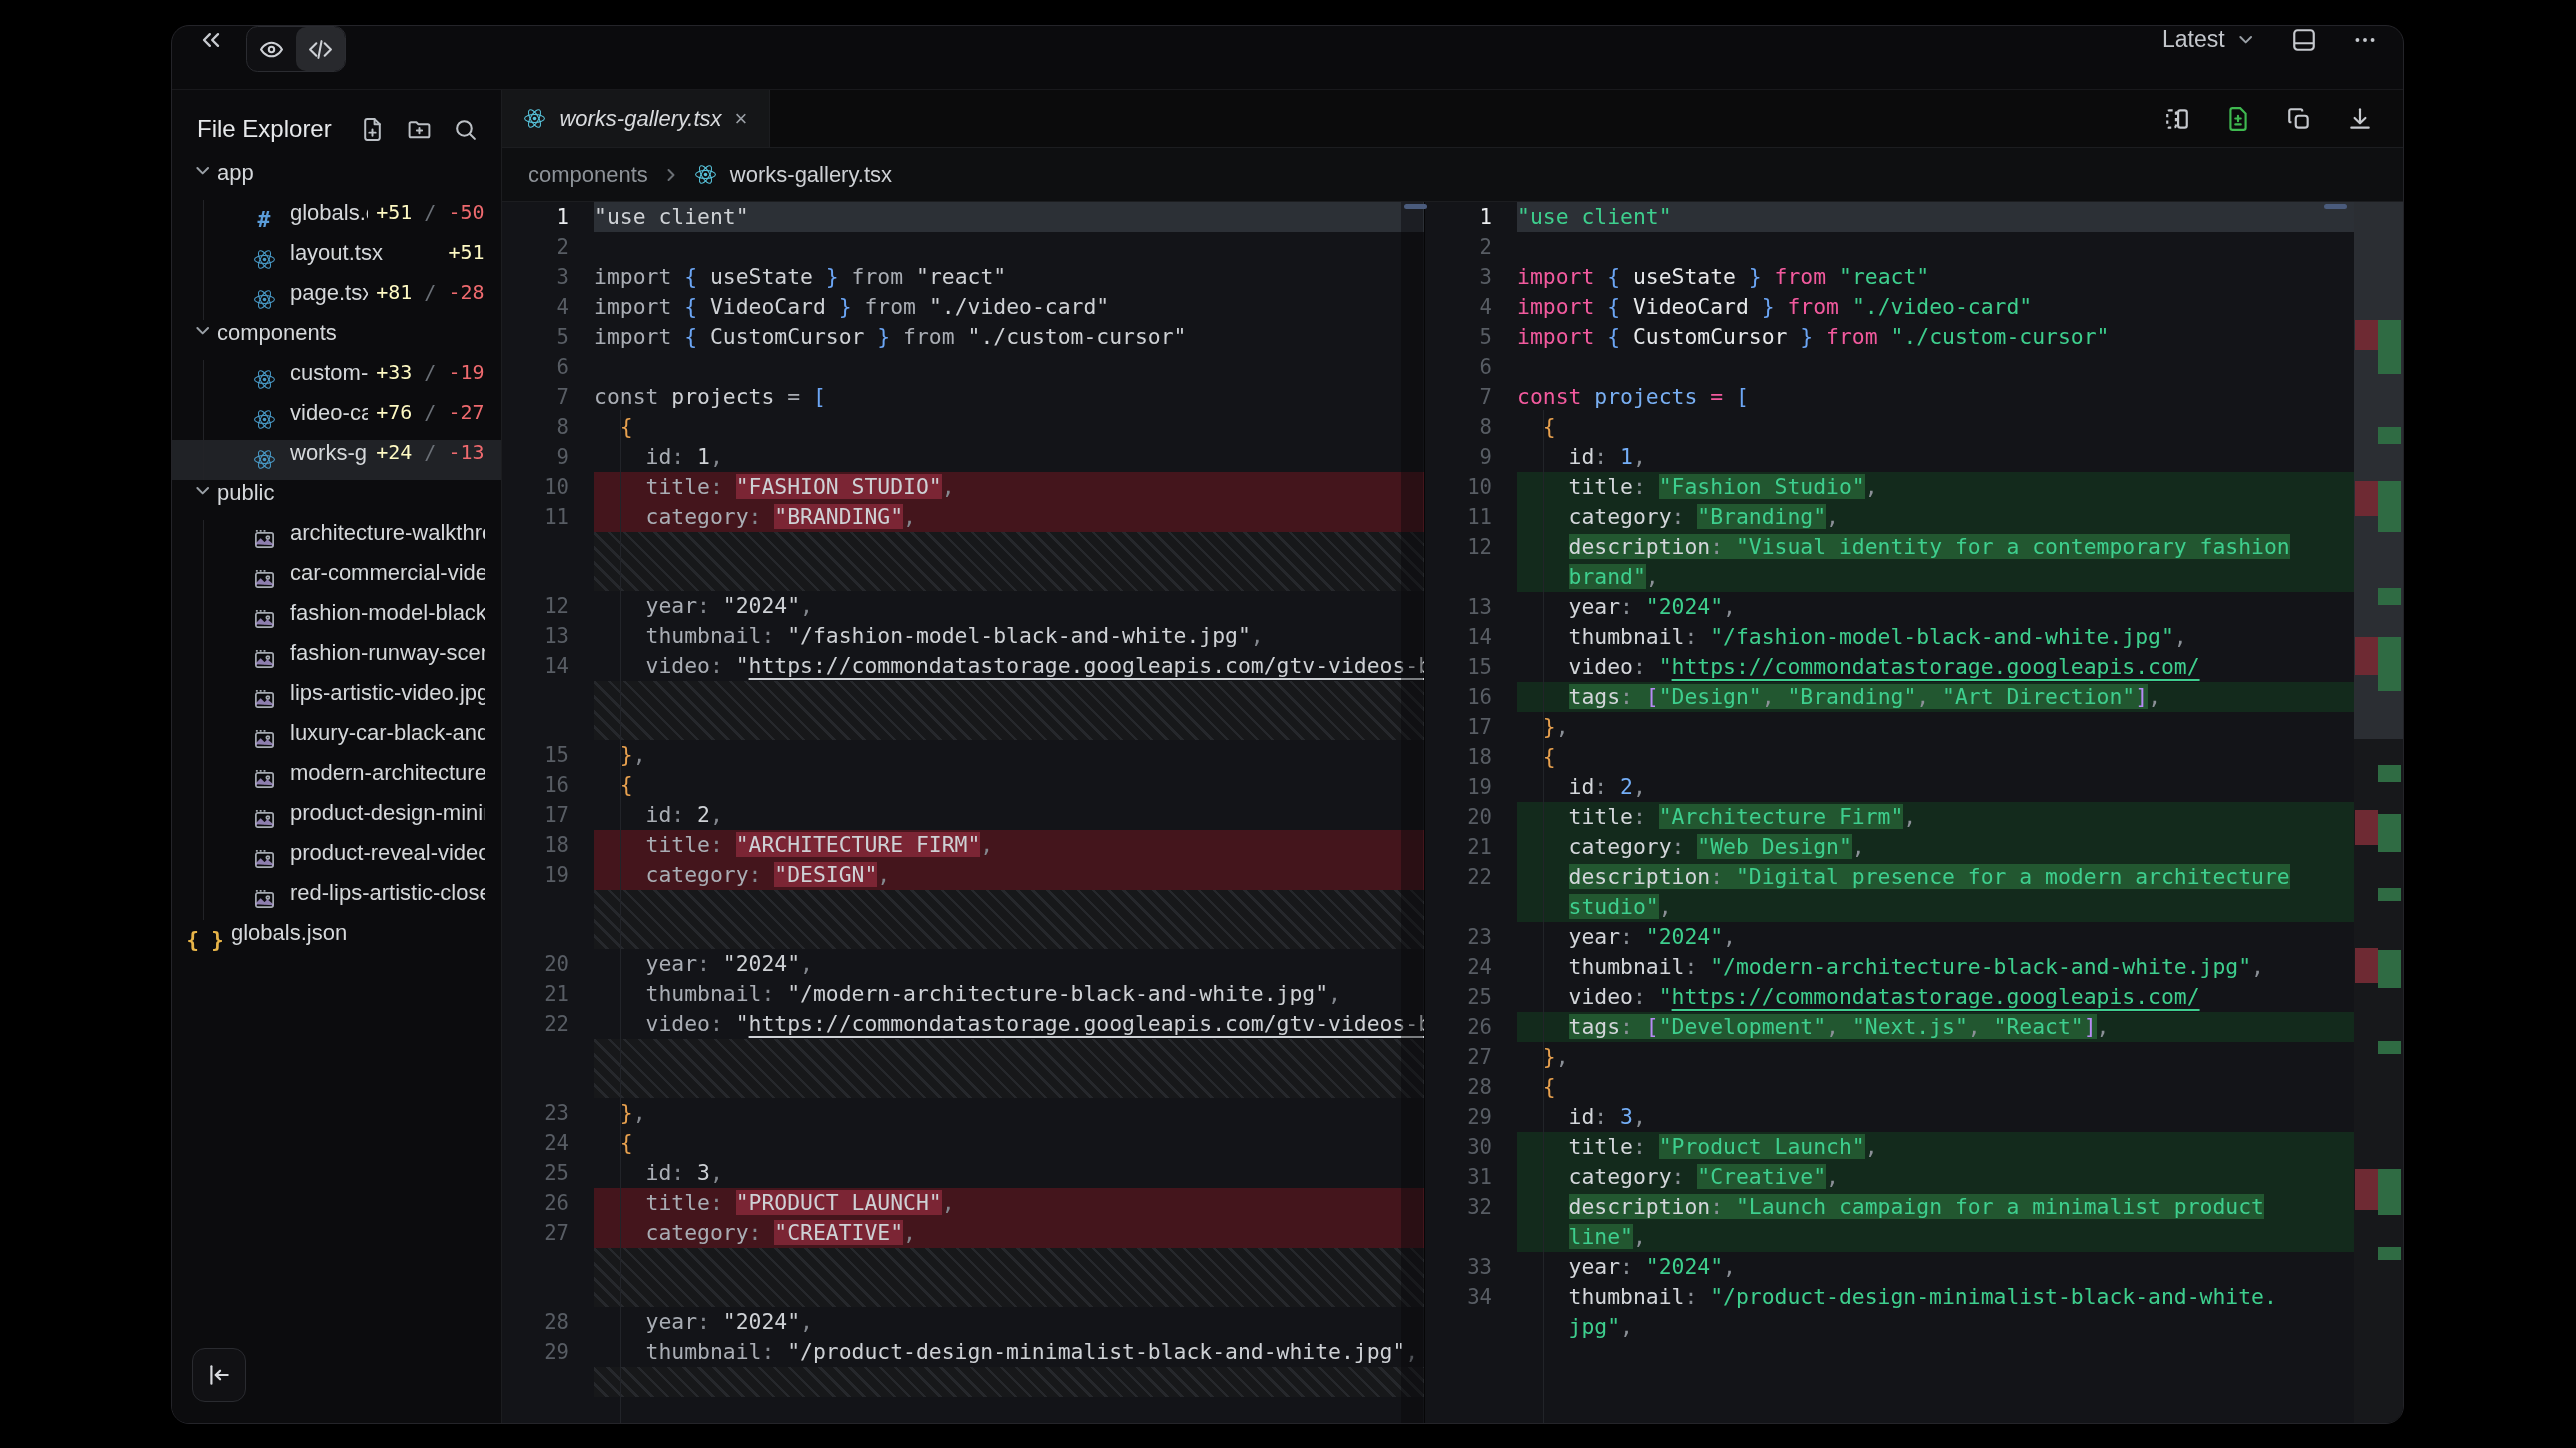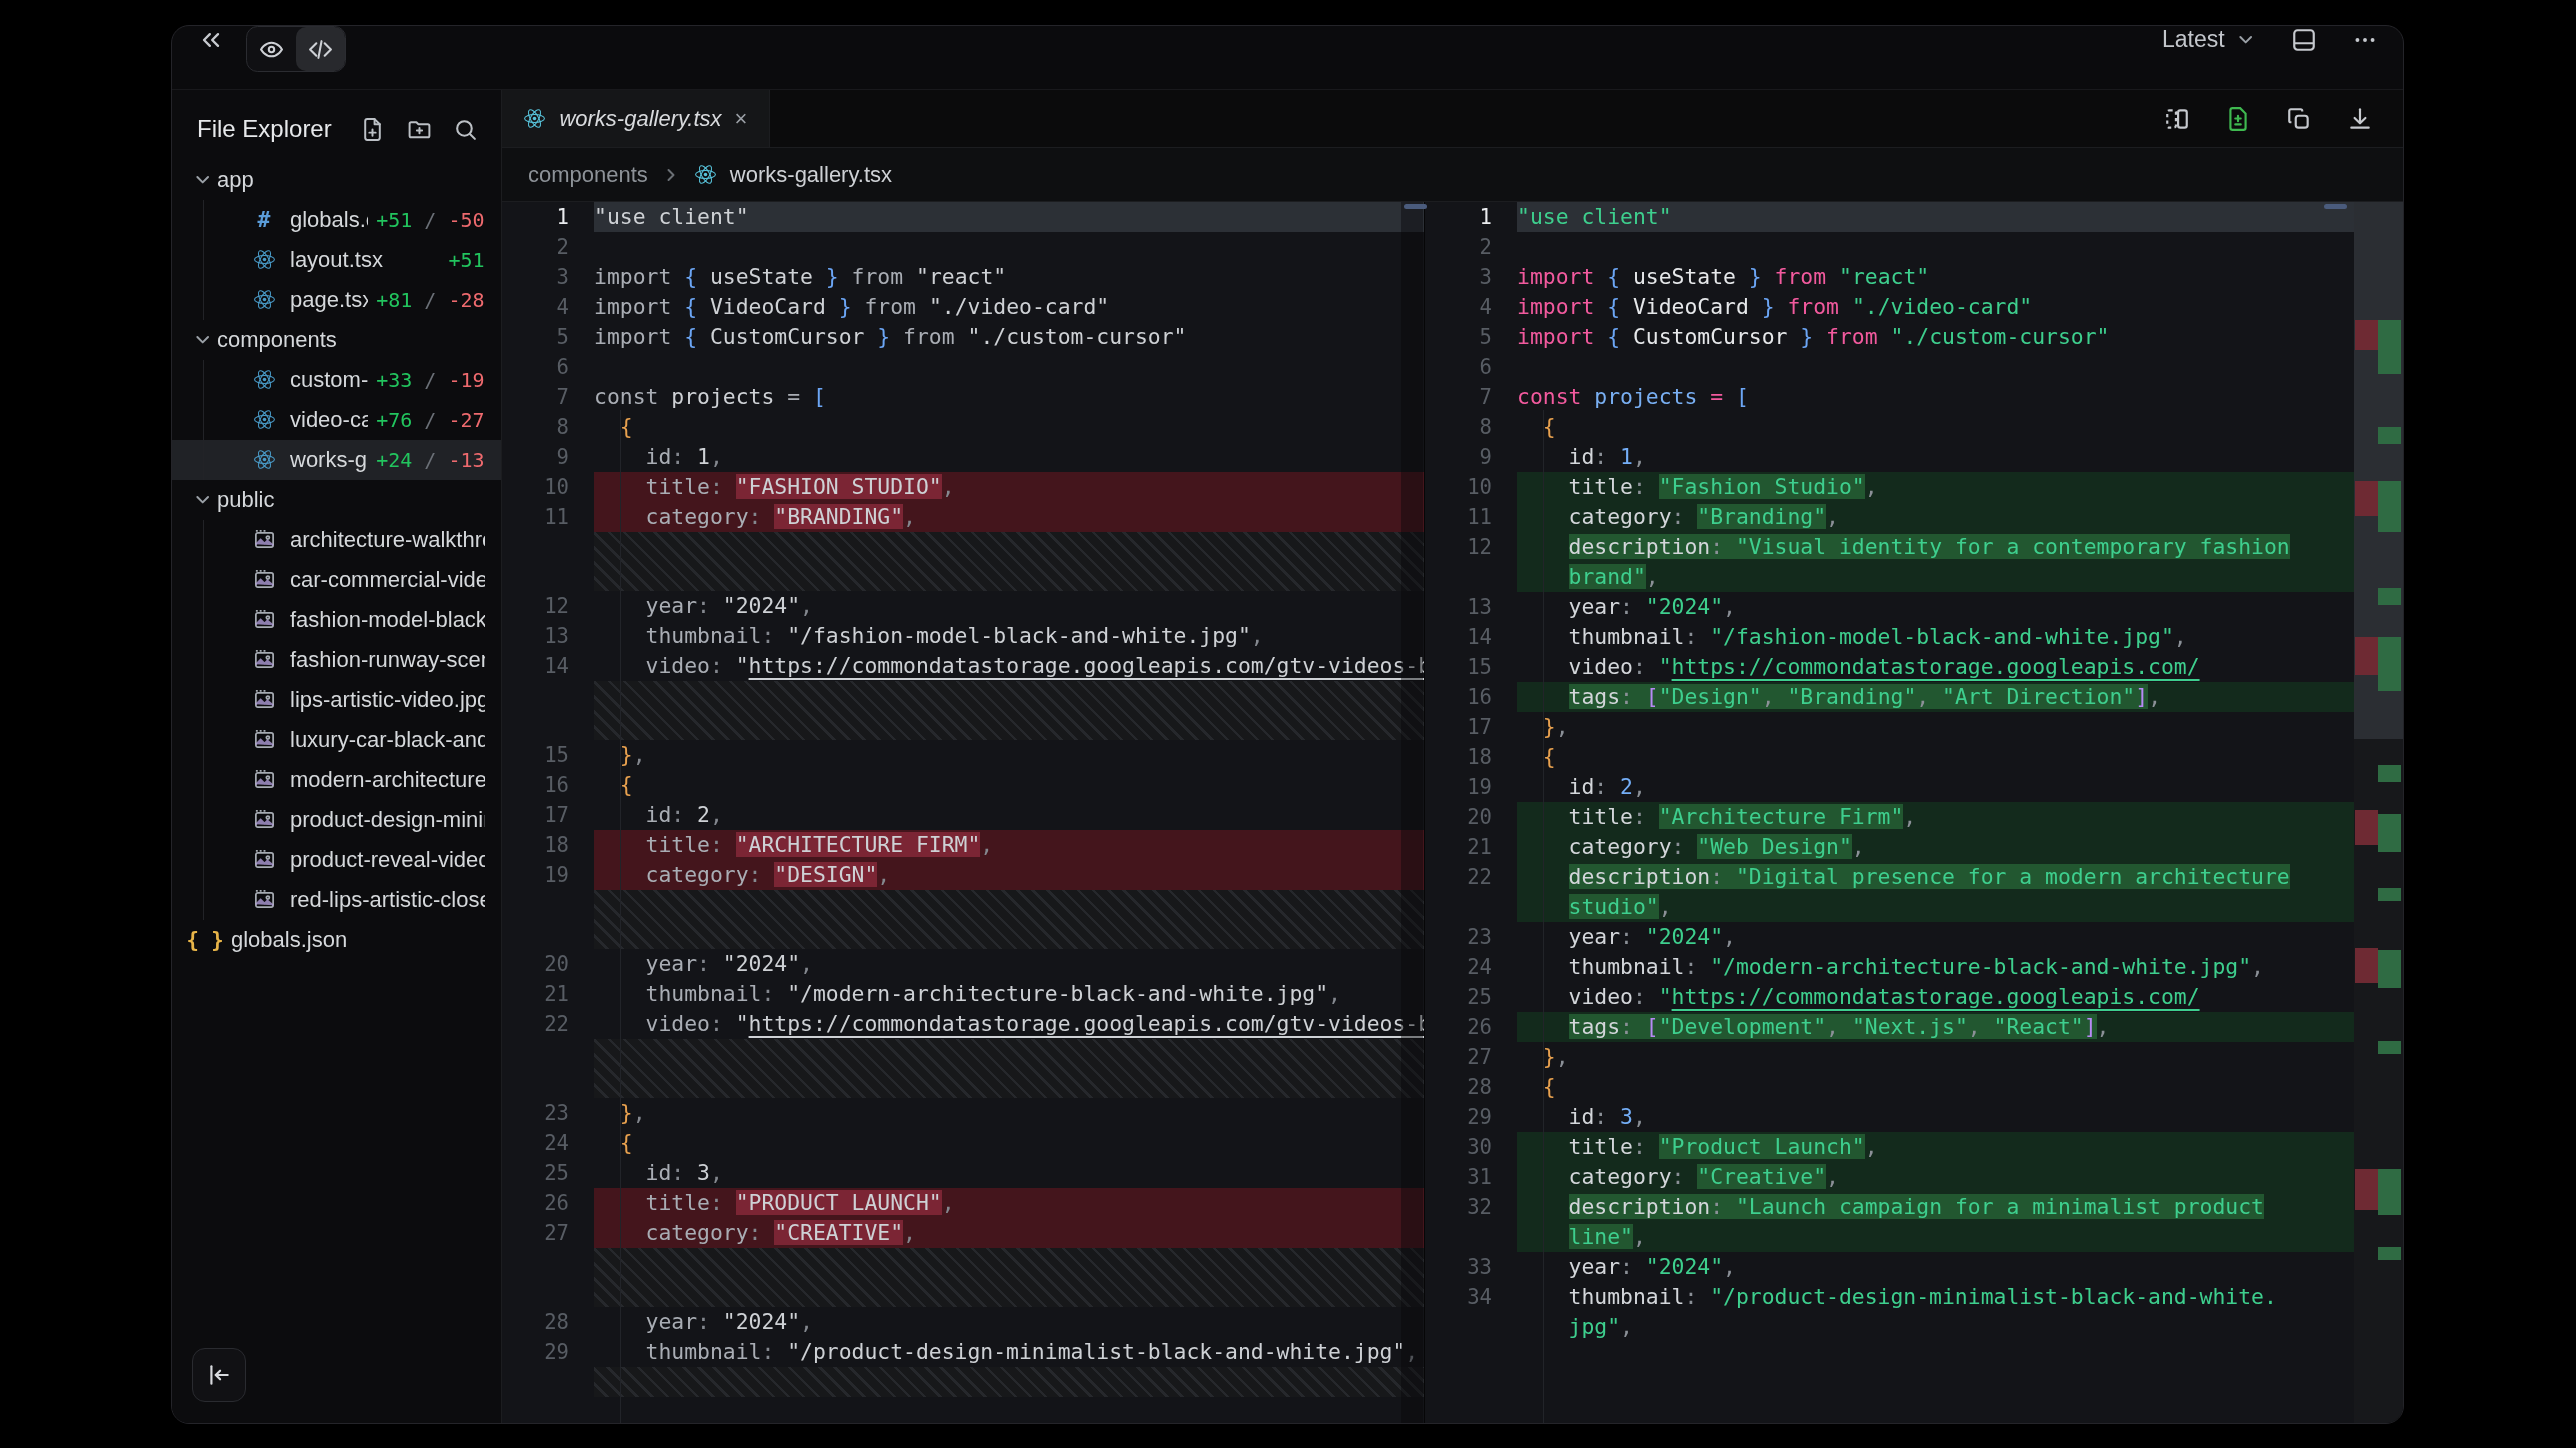--- a/index.html
+++ b/index.html
@@ -12,31 +12,31 @@
   .toggle .seg{width:49px;height:44px;display:flex;align-items:center;justify-content:center;color:#cdd0d5}
   .toggle .seg.active{background:#28292d;border-radius:10px}
   .topbar-right{margin-left:auto;display:flex;align-items:center;gap:35px}
   .version{display:flex;align-items:center;gap:10px;color:#c3c6cb;font-size:23px}
   
   .bodywrap{flex:1;display:flex;min-height:0}
   .sidebar{width:330px;flex:none;background:#0c0c0e;border-right:0.8px solid #1c1d20;position:relative;display:flex;flex-direction:column}
   .fx-head{display:flex;align-items:center;padding:25px 23px 16.5px 25px;gap:21.4px}
   .fx-title{flex:1;color:#e7e9eb;font-size:24px}
   .tree{font-size:22px;color:#d5d8db;overflow:hidden}
-  .trow{display:flex;align-items:center;height:40px;padding-right:16.5px;position:relative;cursor:pointer}
+  .trow{display:flex;height:40px;padding-right:16.5px;position:relative;cursor:pointer}
   .trow .chev{width:25px;margin-left:20px;color:#9aa0a6;flex:none;display:flex}
   .trow .ticon{width:26px;margin-right:13px;flex:none;display:flex;align-items:center;justify-content:center}
   .trow.d0{padding-left:0}
   .trow.d0 .ticon{margin-left:20px}
   .trow.d1{padding-left:79px}
   .trow.d1::before{content:'';position:absolute;left:31px;top:0;bottom:0;width:0.8px;background:#222327}
   .trow.selected{background:#202226}
   .tlabel{white-space:nowrap;overflow:hidden;text-overflow:clip;color:#d5d8db}
   .tstats{margin-left:auto;font-family:"DejaVu Sans Mono",monospace;font-size:20px;white-space:nowrap;padding-left:8.2px}
-  .plus{color:#22c55e}.slash{color:#6b7077}.minus{color:#ee6a6e}
+  .plus{color:#fef9c3}.slash{color:#6b7077}.minus{color:#ee6a6e}
   .hash-ic{color:#5b9dd9;font-weight:bold;font-size:21.4px;font-family:"DejaVu Sans Mono",monospace}
   .brace-ic{color:#e8b549;font-weight:bold;font-size:20.6px;font-family:"DejaVu Sans Mono",monospace}
   .collapse-btn{position:absolute;left:20px;bottom:21.4px;width:54px;height:54px;border:0.8px solid #2a2b30;border-radius:13px;display:flex;align-items:center;justify-content:center;color:#d8dade;background:#111114}
   
   .main{flex:1;display:flex;flex-direction:column;min-width:0}
   .tabbar{height:58px;flex:none;background:#0b0b0c;border-bottom:0.8px solid #1c1d20;display:flex;align-items:stretch}
   .tab{display:flex;align-items:center;gap:13px;padding:0 21.4px;background:#151618;border-right:0.8px solid #1c1d20;color:#d9dbde;font-size:22px;font-style:italic}
   .tab .close{color:#9ba0a6;font-style:normal}
   .tab-actions{margin-left:auto;display:flex;align-items:center;gap:35px;padding-right:30px;color:#b9bdc2}
   .crumbs{height:54px;flex:none;background:#0e0f11;border-bottom:0.8px solid #1c1d20;display:flex;align-items:center;padding-left:26px;gap:13px;font-size:22px}

